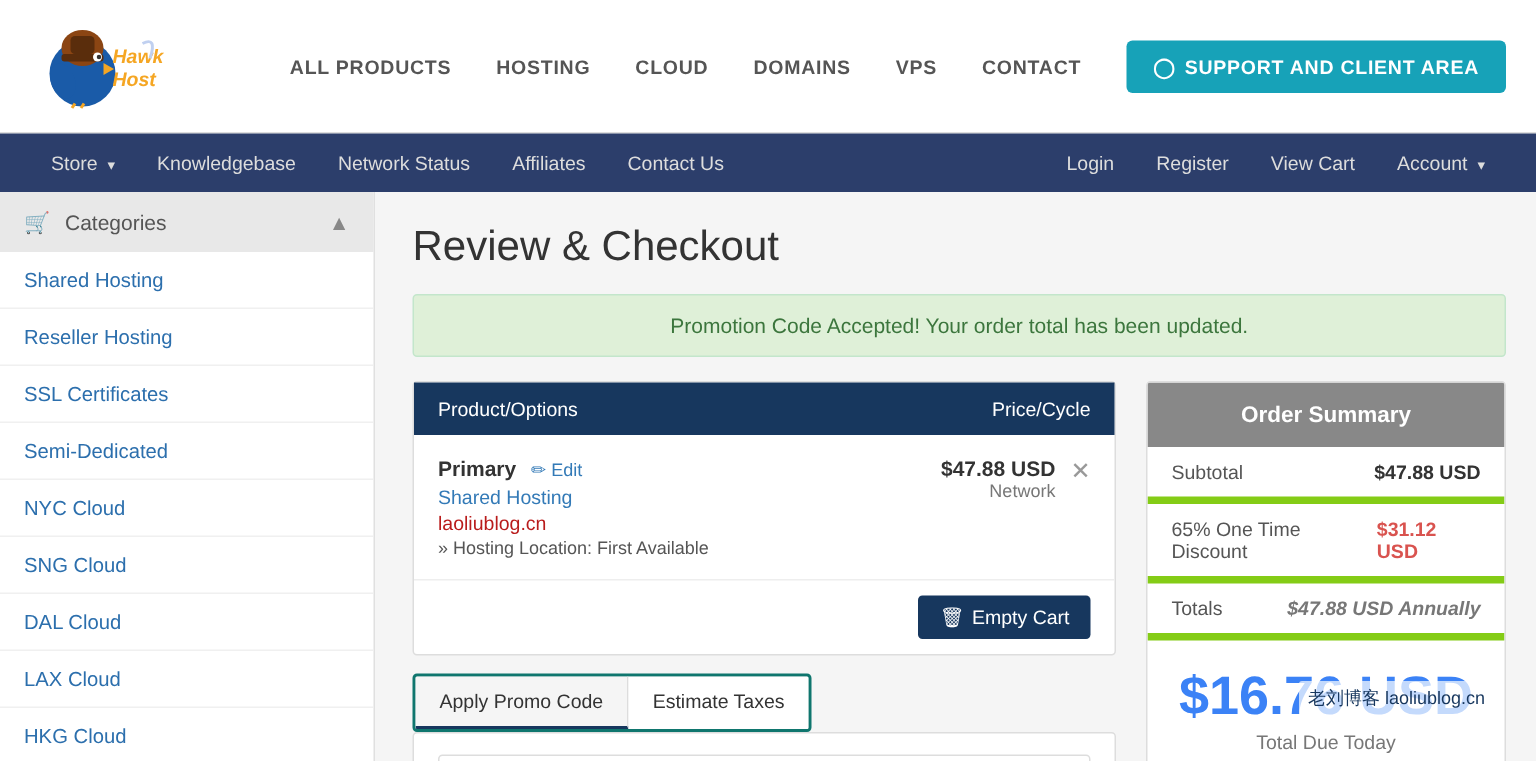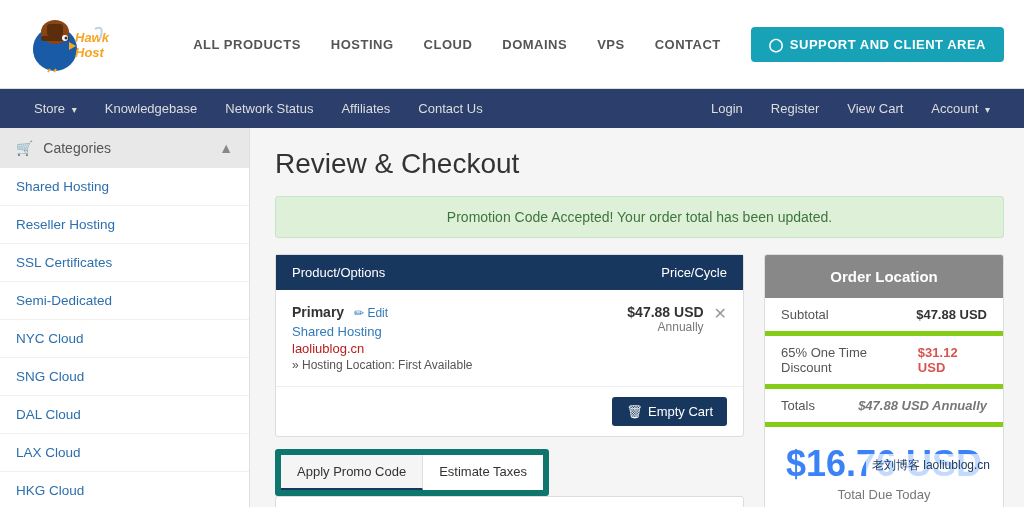--- a/index.html
+++ b/index.html
@@ -187,21 +187,21 @@
       cursor: pointer;
       border-radius: 3px;
       display: flex;
       align-items: center;
       gap: 5px;
     }
 
     
     .promo-tabs {
       display: flex;
-      border: 6px solid #0f766e;
+      border: 2px solid #0f766e;
       border-radius: 3px;
       overflow: hidden;
       margin-bottom: 0;
       width: fit-content;
     }
     .promo-tab {
       padding: 9px 16px;
       background: #fff;
       color: #333;
       cursor: pointer;
@@ -420,21 +420,21 @@
                 <a>
                   ✏ <span>Edit</span>
                 </a>
               </div>
               <div class="cart-item-subtitle">Shared Hosting</div>
               <div class="cart-item-domain">laoliublog.cn</div>
               <div class="cart-item-detail">» Hosting Location: First Available</div>
             </div>
             <div class="cart-item-price">
               <div>$47.88 USD</div>
-              <div class="cart-item-cycle">Annually</div>
+              <div class="cart-item-cycle">Network</div>
             </div>
             <div class="cart-item-remove">✕</div>
           </div>
           <div class="empty-cart-btn">
             <button class="btn-empty-cart">
               <span>🗑</span>
               <span>Empty Cart</span>
             </button>
           </div>
         </div>
@@ -447,21 +447,21 @@
         </div>
 
         <div class="promo-section">
           <div class="promo-applied">bfshared2022 - 65% One Time Discount</div>
 
         </div>
       </div>
 
       <div class="order-summary">
         <div class="summary-box">
-          <div class="summary-header">Order Location</div>
+          <div class="summary-header">Order Summary</div>
           <div class="summary-row">
             <span class="label">Subtotal</span>
             <span class="value">$47.88 USD</span>
           </div>
           <div class="summary-row">
             <span class="label">65% One Time Discount</span>
             <span class="value discount">$31.12 USD</span>
           </div>
           <div class="summary-row">
             <span class="label">Totals</span>

